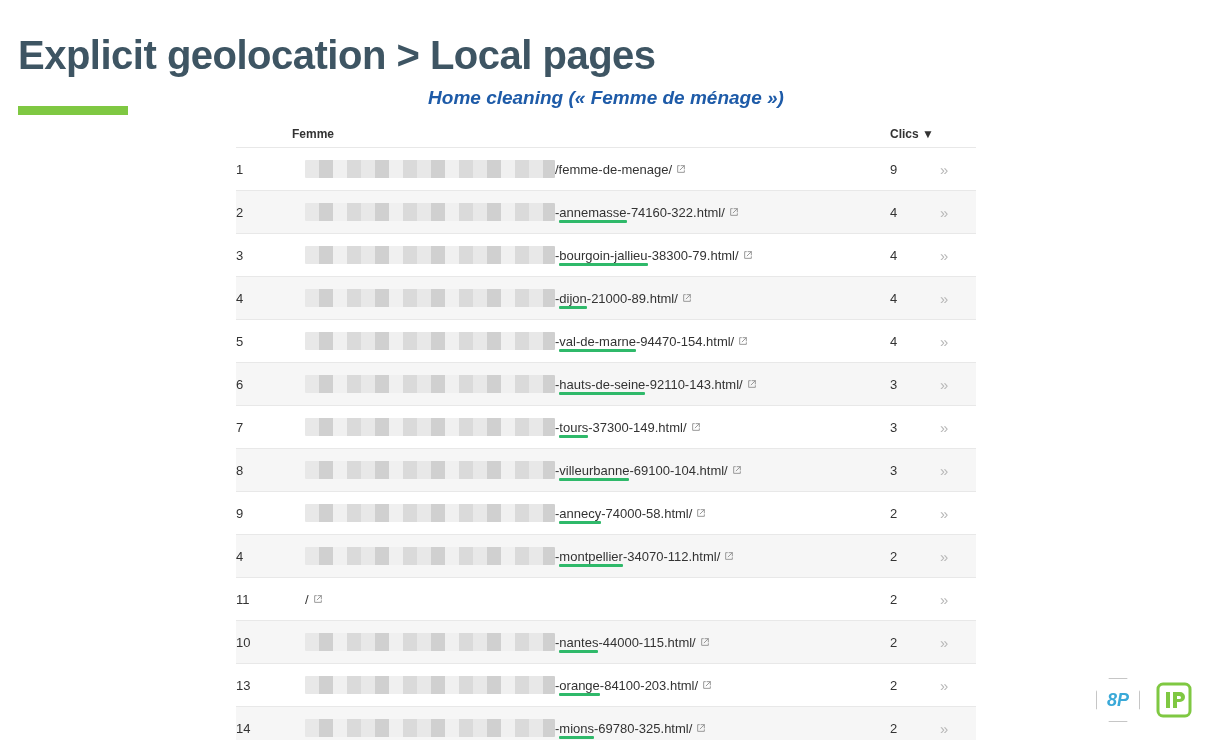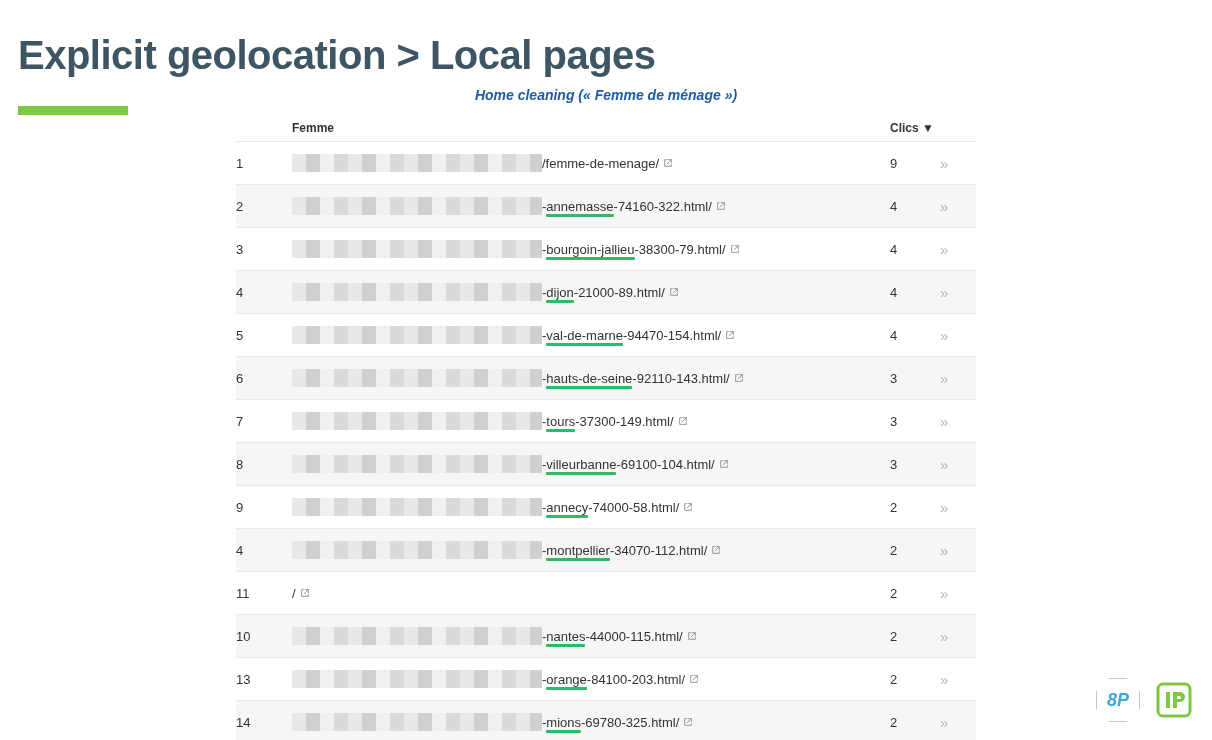--- a/index.html
+++ b/index.html
@@ -22,21 +22,21 @@
     width: 110px;
     height: 9px;
     background: #7fc842;
     margin-left: 18px;
     margin-top: 18px;
   }
   .subtitle {
     font-style: italic;
     font-weight: bold;
     color: #1e5ba8;
-    font-size: 14px;
+    font-size: 19px;
     text-align: center;
     margin-top: -28px;
   }
   .table-wrap {
     width: 740px;
     margin: 12px auto 0 auto;
   }
   .thead {
     display: flex;
     align-items: center;
@@ -61,20 +61,21 @@
   .row .idx {
     width: 56px;
     font-size: 13px;
     color: #333;
   }
   .row .page-cell {
     flex: 1;
     display: flex;
     align-items: center;
     position: relative;
+    margin-left: 13px;
   }
   .blur-box {
     height: 18px;
     border-radius: 1px;
     flex-shrink: 0;
     background: repeating-linear-gradient(90deg,
       #e8e8e8 0, #e8e8e8 14px,
       #d0d0d0 14px, #d0d0d0 28px,
       #f0f0f0 28px, #f0f0f0 42px,
       #dadada 42px, #dadada 56px

